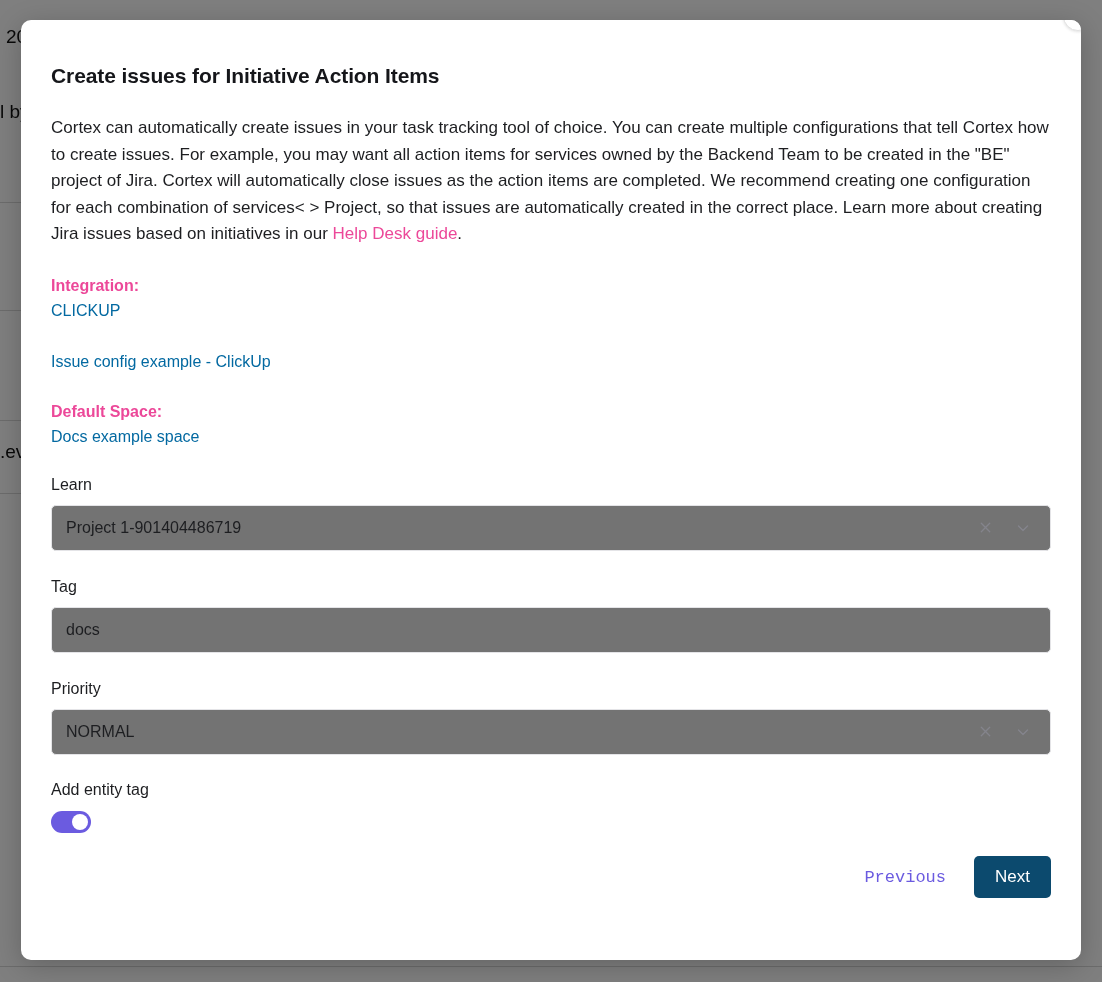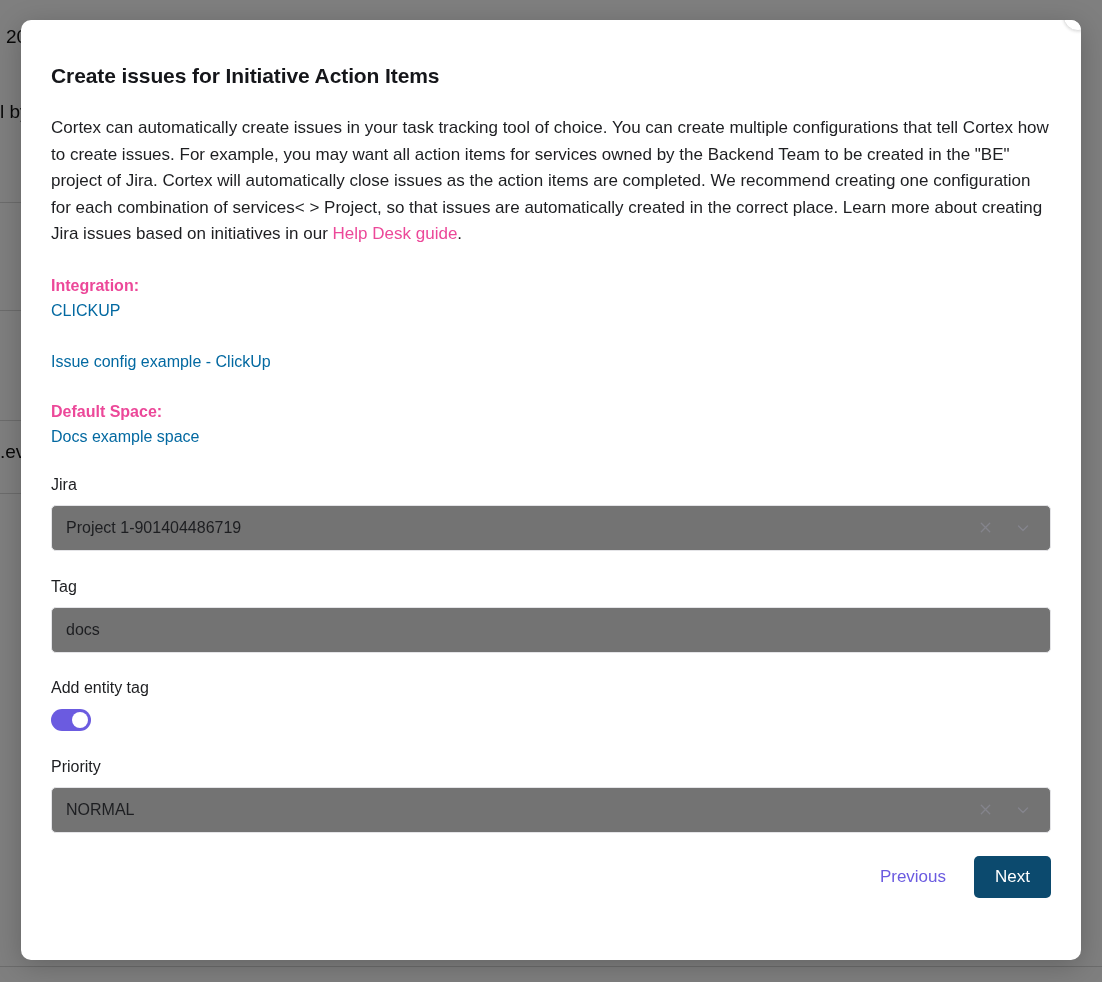--- a/index.html
+++ b/index.html
@@ -184,21 +184,21 @@
     position: absolute;
     right: 30px;
     bottom: 62px;
     display: flex;
     align-items: center;
     gap: 26px;
   }
   .btn-secondary {
     background: none;
     border: none;
-    font-family: Liberation Sans, sans-serif;
+    font-family: Liberation Mono, monospace;
     font-size: 17px;
     color: #6b5be0;
     cursor: pointer;
     padding: 6px 2px;
     margin-left: 16px;
   }
   .btn-primary {
     background: #0c4a6e;
     border: none;
     border-radius: 5px;
@@ -242,21 +242,21 @@
   <div class="kv-block">
     <div class="kv-value">Issue config example - ClickUp</div>
   </div>
 
   <div class="kv-block">
     <div class="kv-label">Default Space:</div>
     <div class="kv-value">Docs example space</div>
   </div>
 
   <div class="field-group">
-    <div class="field-label">Jira</div>
+    <div class="field-label">Learn</div>
     <div class="field-control">
       <div class="field-value">Project 1-901404486719</div>
       <div class="field-icons">
         <span class="icon-btn">
           <svg width="15" height="15" viewBox="0 0 16 16" fill="none" stroke="currentColor" stroke-width="1.4" stroke-linecap="round">
             <path d="M3.5 3.5 L12.5 12.5 M12.5 3.5 L3.5 12.5"></path>
           </svg>
         </span>
         <span class="icon-btn">
           <svg width="16" height="16" viewBox="0 0 16 16" fill="none" stroke="currentColor" stroke-width="1.4" stroke-linecap="round" stroke-linejoin="round">
@@ -264,27 +264,20 @@
           </svg>
         </span>
       </div>
     </div>
   </div>
 
   <div class="field-group">
     <div class="field-label">Tag</div>
     <div class="field-control">
       <div class="field-value">docs</div>
-    </div>
-  </div>
-
-  <div class="field-group" style="margin-top:24px;">
-    <div class="toggle-label">Add entity tag</div>
-    <div class="toggle">
-      <div class="knob"></div>
     </div>
   </div>
 
   <div class="field-group">
     <div class="field-label">Priority</div>
     <div class="field-control">
       <div class="field-value">NORMAL</div>
       <div class="field-icons">
         <span class="icon-btn">
           <svg width="15" height="15" viewBox="0 0 16 16" fill="none" stroke="currentColor" stroke-width="1.4" stroke-linecap="round">
@@ -293,18 +286,25 @@
         </span>
         <span class="icon-btn">
           <svg width="16" height="16" viewBox="0 0 16 16" fill="none" stroke="currentColor" stroke-width="1.4" stroke-linecap="round" stroke-linejoin="round">
             <path d="M3.5 6 L8 10.5 L12.5 6"></path>
           </svg>
         </span>
       </div>
     </div>
   </div>
 
+  <div class="field-group" style="margin-top:24px;">
+    <div class="toggle-label">Add entity tag</div>
+    <div class="toggle">
+      <div class="knob"></div>
+    </div>
+  </div>
+
   <div class="modal-footer">
     <button class="btn-secondary">Previous</button>
     <button class="btn-primary">Next</button>
   </div>
 
 </div>
 
 </body></html>

